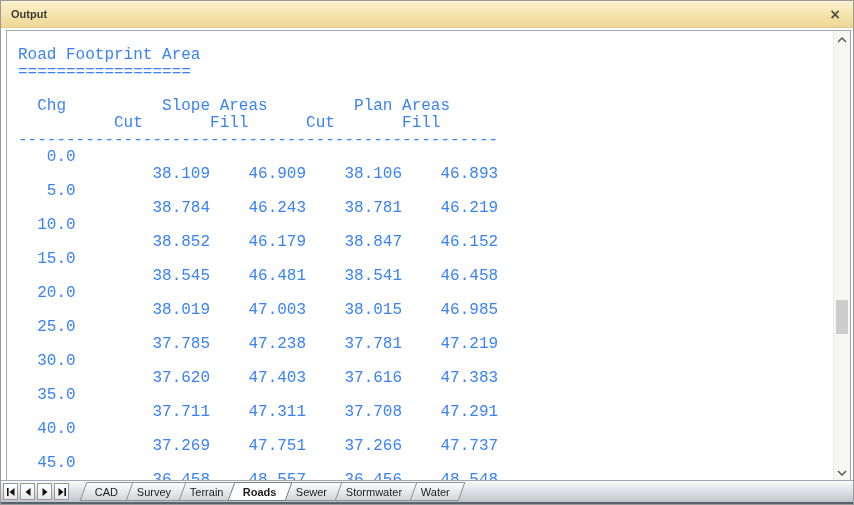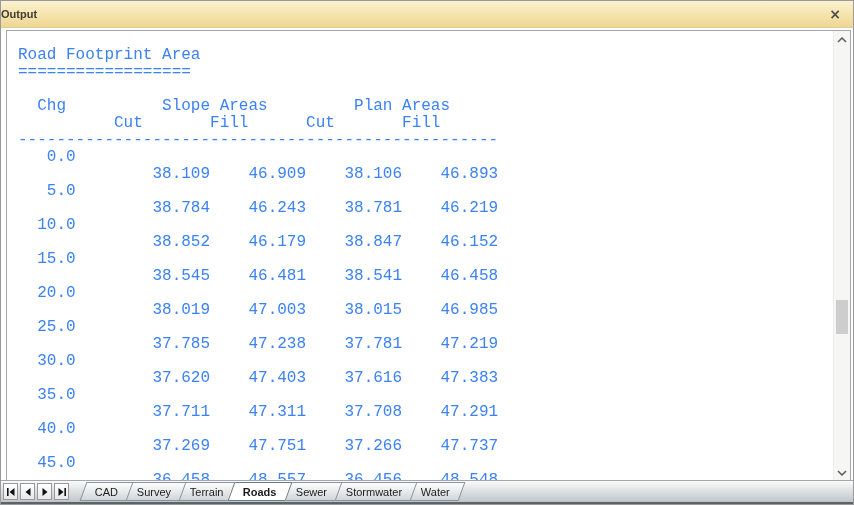--- a/index.html
+++ b/index.html
@@ -13,21 +13,21 @@
     font-family:"Liberation Sans", sans-serif;
     overflow:hidden;
   }
 
   
   .titlebar {
     position:absolute; left:0; top:0; right:0; height:27px;
     background:linear-gradient(180deg,#fbf2d2 0%, #f5e3ab 55%, #eed795 100%);
     border-bottom:1px solid #e3cd92;
     display:flex; align-items:center; justify-content:space-between;
-    padding:0 12px 0 0;
+    padding:0 12px 0 10px;
   }
   .titlebar .title { font-size:11px; font-weight:bold; color:#3c3c36; }
   .titlebar .close {
     font-size:14px; font-weight:bold; color:#4c4c4c; line-height:1;
     cursor:default; font-family:"DejaVu Sans", sans-serif;
   }
 
   
   .panel {
     position:absolute; left:5px; top:29px; width:845px; height:452px;

